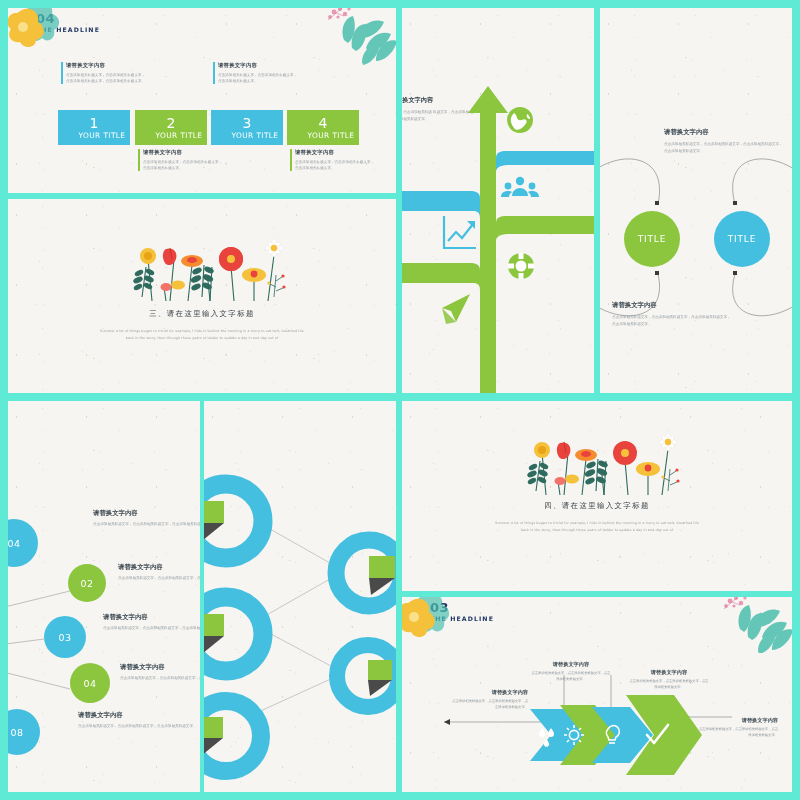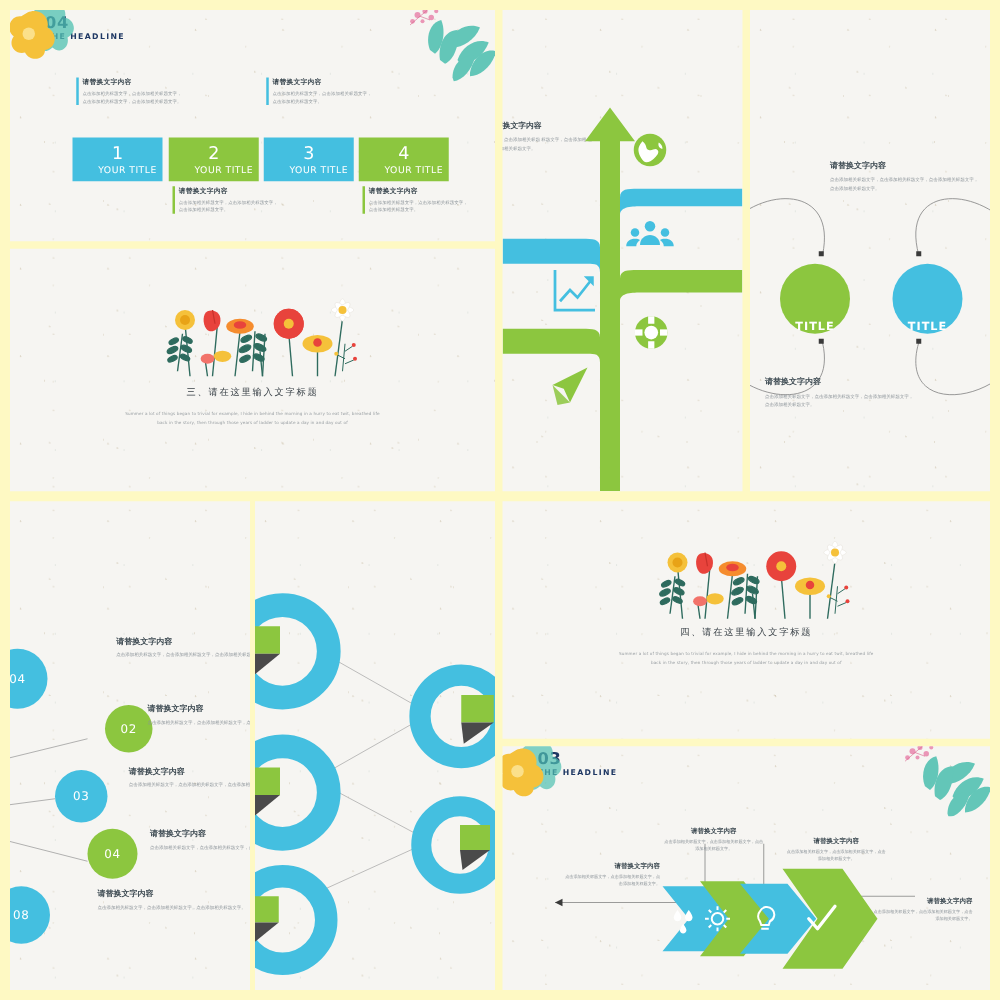--- a/index.html
+++ b/index.html
@@ -5,21 +5,21 @@
   * { box-sizing: border-box; margin: 0; padding: 0; }
   html, body {
     width: 800px; height: 800px;
     background: #ffffff;
     font-family: "DejaVu Sans", "Liberation Sans", sans-serif;
     overflow: hidden;
   }
   .grid {
     position: relative;
     width: 800px; height: 800px;
-    background: #fef9c3;
+    background: #5eead4;
   }
   .slide {
     position: absolute;
     background: #f6f5f2;
     overflow: hidden;
   }
   
   .slide::before {
     content: "";
     position: absolute; inset: 0;
@@ -72,22 +72,22 @@
   .fl-title { font-size: 7.4px; color: #3a4248; letter-spacing: 1.4px; text-align: center; }
   .fl-sub { font-size: 3.3px; color: #9aa0a4; text-align: center; line-height: 2.1; letter-spacing: .1px; }
 
   
   .s3txt h4 { font-size: 6.2px; color: #3d4a52; font-weight: 600; margin-bottom: 4px; }
   .s3txt p { font-size: 3.6px; color: #8b9399; line-height: 1.85; }
 
   
   .circ {
     position: absolute; border-radius: 50%;
-    display: flex; align-items: flex-end; justify-content: center;
-    color: #fff; font-size: 9px; letter-spacing: .8px; font-weight: bold;
+    display: flex; align-items: center; justify-content: center;
+    color: #fff; font-size: 9px; letter-spacing: .8px;
   }
   .s4txt h4 { font-size: 6.4px; color: #3d4a52; font-weight: 600; margin-bottom: 4px; }
   .s4txt p { font-size: 3.6px; color: #8b9399; line-height: 1.9; }
 
   
   .bub {
     position: absolute; border-radius: 50%;
     display: flex; align-items: center; justify-content: center;
     color: #ffffff; font-size: 9.5px; letter-spacing: .5px;
   }
@@ -385,21 +385,21 @@
   </svg>
 
   <div class="bub" style="left:-18px; top:118px; width:48px; height:48px; background:#44BFE0;">
     <span>04</span>
   </div>
   <div class="s5item" style="position:absolute; left:85px; top:108px; width:132px;">
     <h4>请替换文字内容</h4>
     <p>点击添加相关标题文字，点击添加相关标题文字，点击添加相关标题文字。</p>
   </div>
 
-  <div class="bub" style="left:76px; top:163px; width:38px; height:38px; background:#8CC63F;">
+  <div class="bub" style="left:60px; top:163px; width:38px; height:38px; background:#8CC63F;">
     <span>02</span>
   </div>
   <div class="s5item" style="position:absolute; left:110px; top:162px; width:132px;">
     <h4>请替换文字内容</h4>
     <p>点击添加相关标题文字，点击添加相关标题文字，点击添加相关标题文字。</p>
   </div>
 
   <div class="bub" style="left:36px; top:215px; width:42px; height:42px; background:#44BFE0;">
     <span>03</span>
   </div>

